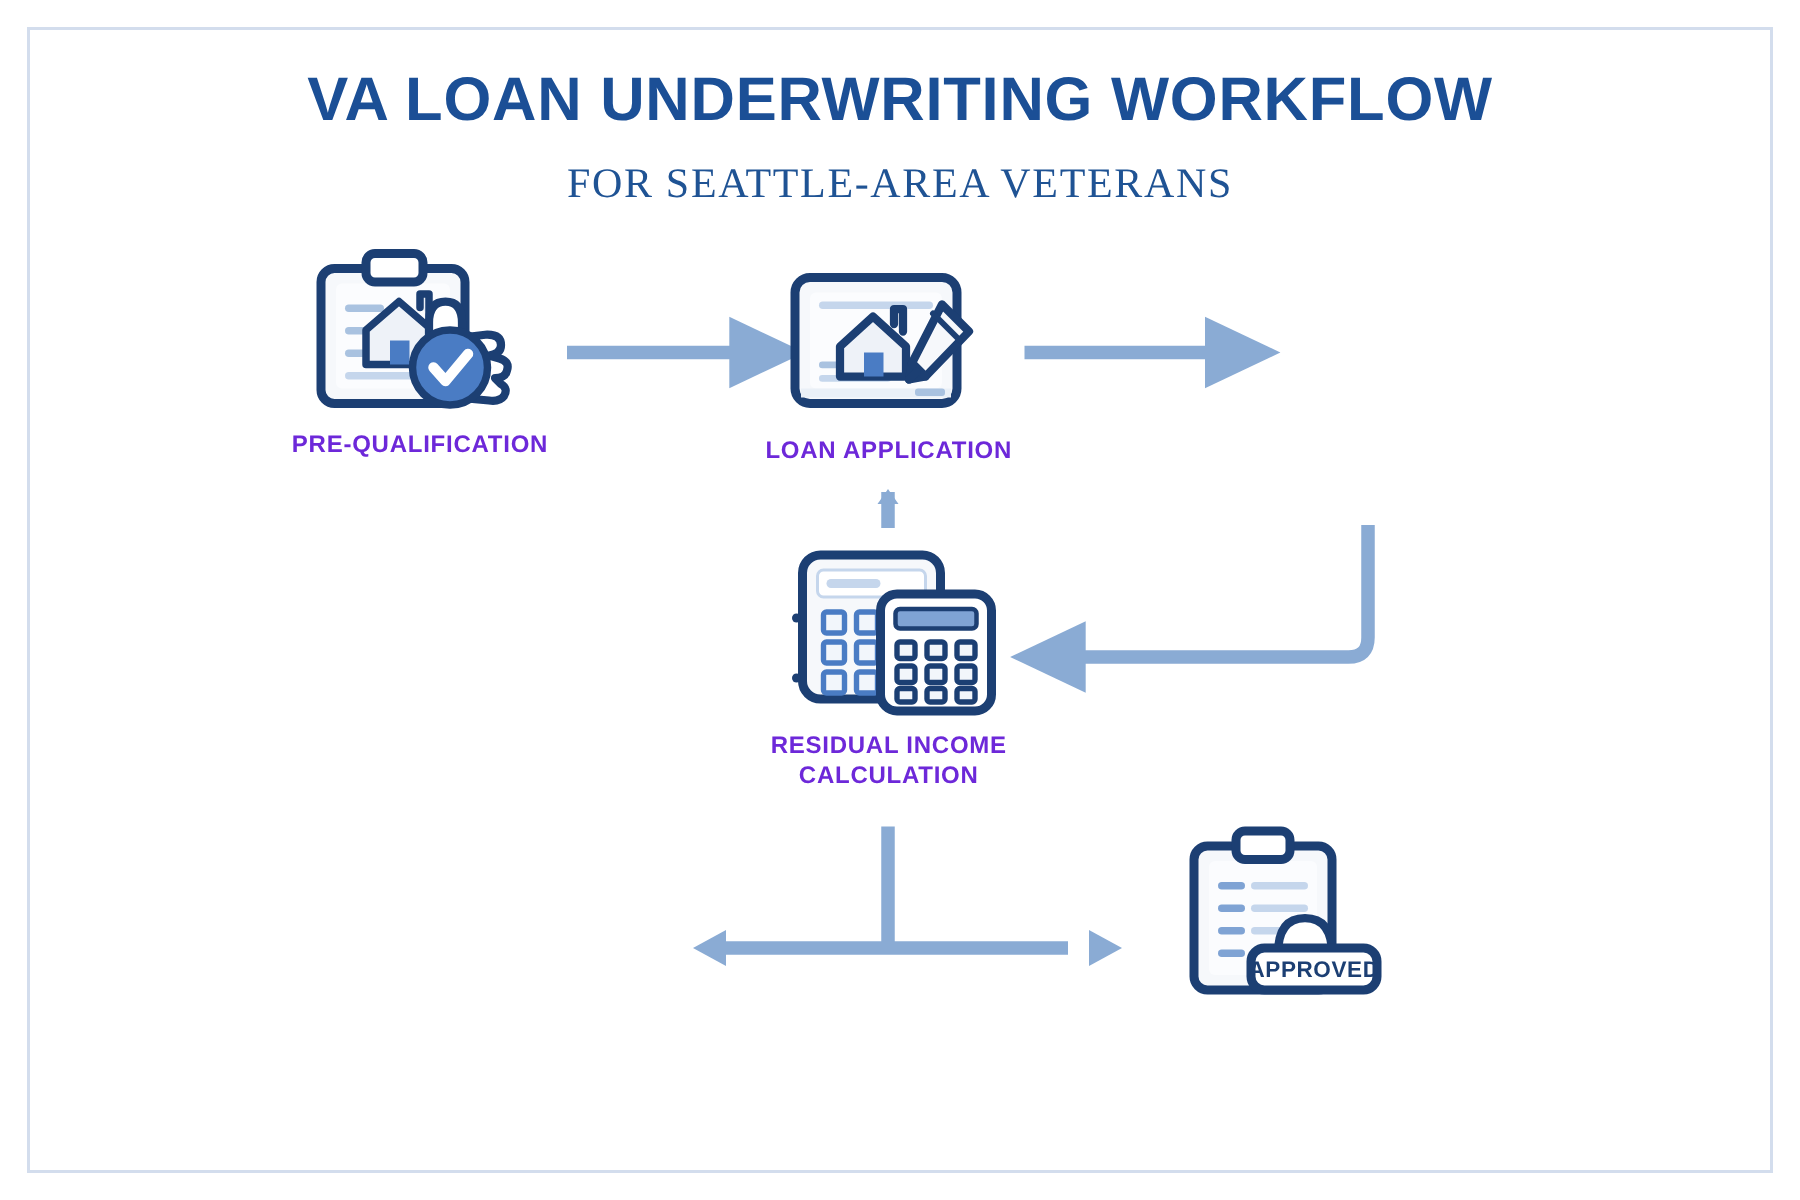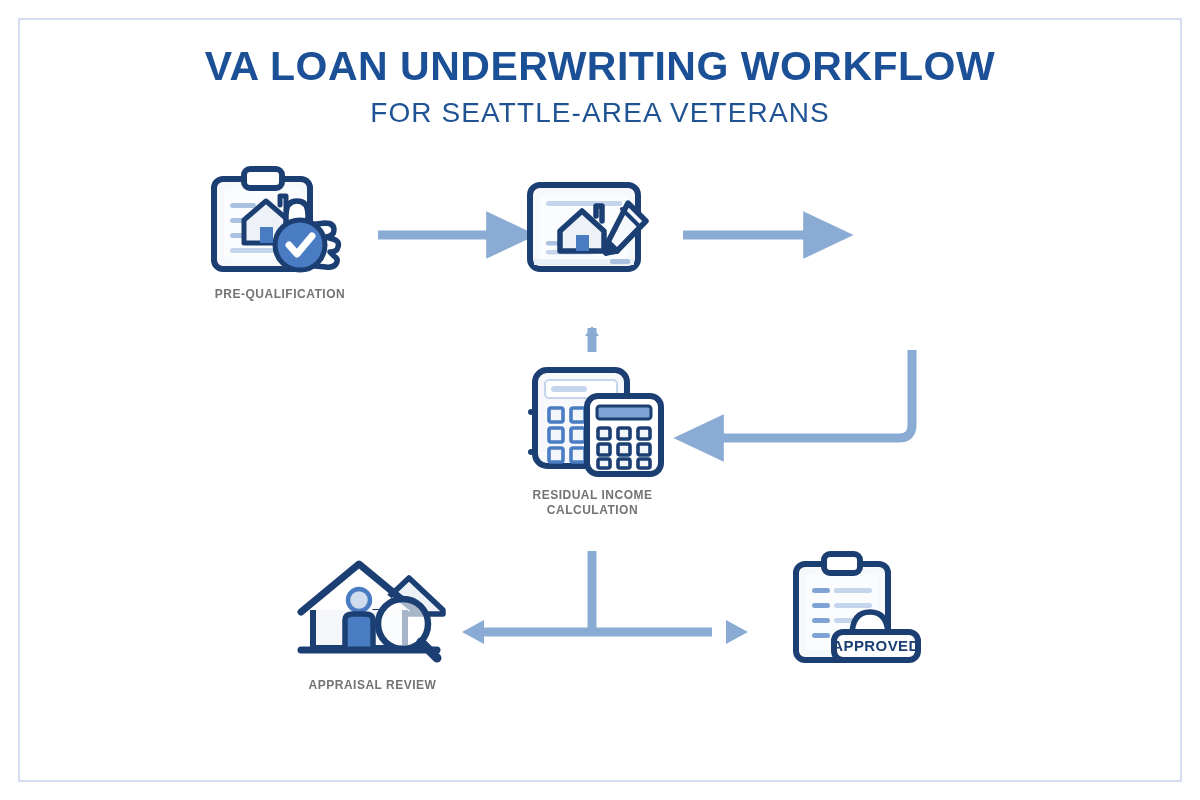--- a/index.html
+++ b/index.html
@@ -40,45 +40,46 @@
   }
   .main-title {
     font-size: 41px;
     font-weight: bold;
     letter-spacing: 0.5px;
     color: #1b4f96;
     line-height: 1.12;
     white-space: nowrap;
   }
   .sub-title {
-    margin-top: 7px;
+    margin-top: 17px;
     font-size: 28px;
     font-weight: normal;
     letter-spacing: 1.1px;
     color: #1f5394;
     line-height: 1.15;
     white-space: nowrap;
+    font-family: Liberation Serif, serif;
   }
 
   
   .node {
     position: absolute;
     text-align: center;
   }
   .node-icon {
     display: flex;
     align-items: center;
     justify-content: center;
   }
   .node-label {
     margin-top: 10px;
-    font-size: 12px;
+    font-size: 16px;
     font-weight: bold;
     letter-spacing: 0.5px;
-    color: #737373;
+    color: #6d28d9;
     line-height: 1.28;
     white-space: pre-line;
   }
 
   
   #node-prequal        { left: 180px; top: 165px; width: 200px; }
   #node-loanapp        { left: 495px; top: 175px; width: 195px; }
   #node-aus            { left: 770px; top: 165px; width: 270px; }
   #node-residual       { left: 495px; top: 360px; width: 195px; }
   #node-appraisal      { left: 275px; top: 552px; width: 195px; }
@@ -197,20 +198,21 @@
         <rect x="58" y="60" width="13" height="16" fill="#4a7cc4"></rect>
 
         <g stroke="#1c3f73" stroke-width="5.5" stroke-linejoin="round" stroke-linecap="round">
           <path d="M110,28 L128,46 L99,76 L88,78 L90,67 Z" fill="#f6f8fb"></path>
           <path d="M90,67 L99,76" fill="none"></path>
           <path d="M104,34 L122,52" fill="none" stroke-width="4"></path>
           <path d="M88,78 L93,73" fill="#1c3f73"></path>
         </g>
       </svg>
     </div>
+    <div class="node-label">LOAN APPLICATION</div>
   </div>
 
 
   <div class="node" id="node-residual">
     <div class="node-icon">
       <svg width="160" height="118" viewBox="0 0 160 118">
 
         <rect x="22" y="10" width="92" height="96" rx="12" fill="#f6f8fb" stroke="#1c3f73" stroke-width="6"></rect>
         <rect x="32" y="20" width="72" height="18" rx="4" fill="#ffffff" stroke="#c5d6ec" stroke-width="2"></rect>
         <rect x="38" y="26" width="36" height="6" rx="3" fill="#c5d6ec"></rect>
@@ -248,43 +250,20 @@
           <rect x="85" y="99" width="12" height="9" rx="2"></rect>
           <rect x="105" y="99" width="12" height="9" rx="2"></rect>
           <rect x="125" y="99" width="12" height="9" rx="2"></rect>
         </g>
       </svg>
     </div>
     <div class="node-label">RESIDUAL INCOME
 CALCULATION</div>
   </div>
 
-  <div class="node" id="node-appraisal">
-    <div class="node-icon">
-      <svg width="172" height="116" viewBox="0 0 172 116">
-
-        <path d="M88,58 L122,26 L156,58 L156,62 L88,62 Z" fill="#eef2f8" stroke="#1c3f73" stroke-width="5.5" stroke-linejoin="round"></path>
-
-        <path d="M26,58 L26,96 L118,96 L118,58" fill="#f4f6f9" stroke="#1c3f73" stroke-width="6" stroke-linejoin="round"></path>
-
-        <path d="M14,60 L72,12 L130,60" fill="none" stroke="#1c3f73" stroke-width="7" stroke-linejoin="round" stroke-linecap="round"></path>
-        <path d="M26,57 L72,20 L118,57 Z" fill="#ffffff"></path>
-
-        <circle cx="72" cy="48" r="11" fill="#cfdced" stroke="#4a7cc4" stroke-width="4.5"></circle>
-
-        <path d="M58,96 L58,68 Q58,62 66,62 L78,62 Q86,62 86,68 L86,96" fill="#4a7cc4" stroke="#1c3f73" stroke-width="5.5" stroke-linejoin="round"></path>
-
-        <line x1="14" y1="98" x2="150" y2="98" stroke="#1c3f73" stroke-width="7" stroke-linecap="round"></line>
-
-        <circle cx="116" cy="72" r="25" fill="#ffffff" fill-opacity="0.62" stroke="#1c3f73" stroke-width="6.5"></circle>
-        <line x1="134" y1="90" x2="150" y2="106" stroke="#1c3f73" stroke-width="9" stroke-linecap="round"></line>
-      </svg>
-    </div>
-    <div class="node-label">APPRAISAL REVIEW</div>
-  </div>
 
   <div class="node" id="node-final">
     <div class="node-icon">
       <svg width="150" height="118" viewBox="0 0 150 118">
 
         <rect x="18" y="14" width="92" height="96" rx="9" fill="#f6f8fb" stroke="#1c3f73" stroke-width="6"></rect>
         <rect x="28" y="24" width="72" height="76" rx="4" fill="#fbfcfe"></rect>
 
         <rect x="46" y="4" width="36" height="19" rx="6" fill="#ffffff" stroke="#1c3f73" stroke-width="6"></rect>
 

